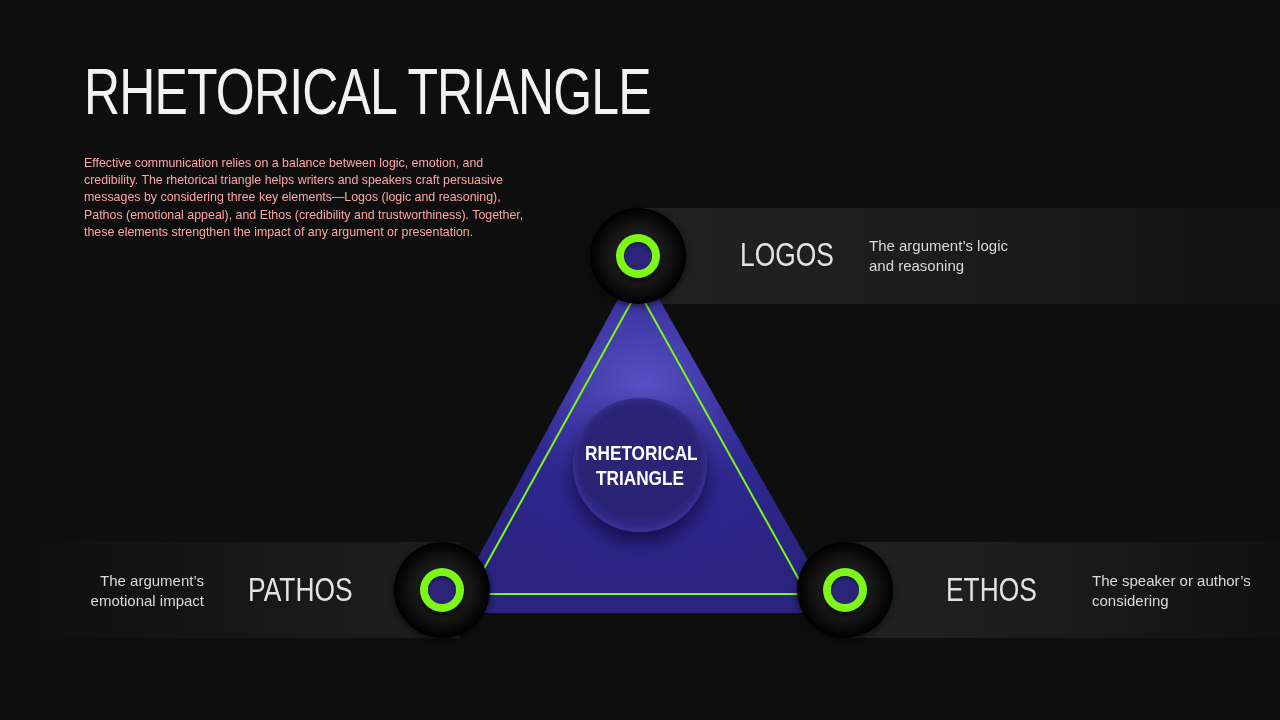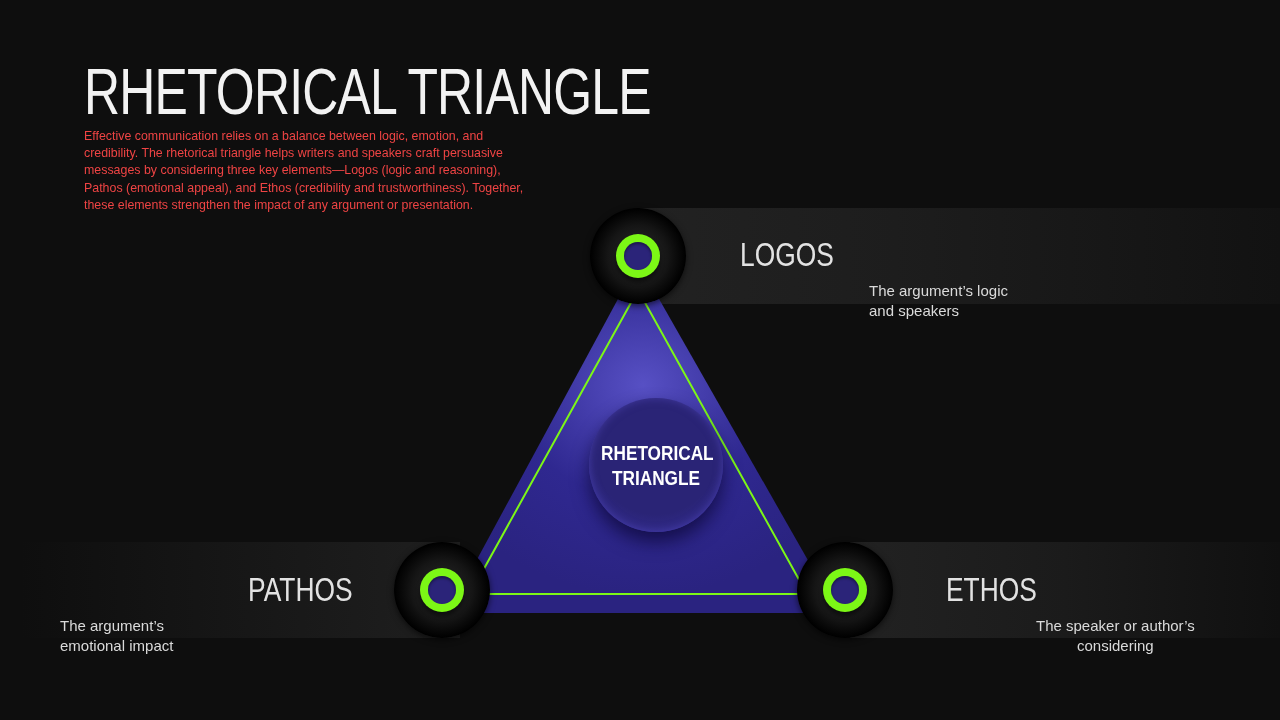--- a/index.html
+++ b/index.html
@@ -1,31 +1,31 @@
 <!DOCTYPE html>
 <html><head>
 <meta charset="utf-8">
 <style>
   html,body{margin:0;padding:0;}
   body{width:1280px;height:720px;background:#0e0e0e;position:relative;overflow:hidden;font-family:"Liberation Sans",sans-serif;color:#eee;}
   .title{position:absolute;left:84px;top:60px;font-family:"Liberation Sans",sans-serif;font-size:64px;letter-spacing:-1px;color:#f2f2f2;transform:scaleX(0.78);transform-origin:left top;white-space:nowrap;line-height:1;}
-  .desc{position:absolute;left:84px;top:128px;width:440px;font-size:12.4px;line-height:17.2px;color:#ef4444;}
+  .desc{position:absolute;left:84px;top:155px;width:440px;font-size:12.4px;line-height:17.2px;color:#fca5a5;}
   .band{position:absolute;height:96px;}
   .band-logos{left:640px;top:208px;width:640px;background:linear-gradient(90deg,#222 0%,#1d1d1d 40%,#121212 100%);}
   .band-pathos{left:20px;top:542px;width:440px;background:linear-gradient(90deg,rgba(18,18,18,0) 0%,#151515 40%,#1f1f1f 100%);}
   .band-ethos{left:850px;top:542px;width:430px;background:linear-gradient(90deg,#222 0%,#1b1b1b 50%,#101010 100%);}
   .label{position:absolute;font-family:"Liberation Sans",sans-serif;font-size:33px;color:#e2e2e2;transform:scaleX(0.8);white-space:nowrap;line-height:1;}
-  .sub{position:absolute;font-size:15px;line-height:20px;color:#dadada;margin-top:45px;}
+  .sub{position:absolute;font-size:15px;line-height:20px;color:#dadada;}
   .tri{position:absolute;left:0;top:0;}
   .node{position:absolute;width:96px;height:96px;border-radius:50%;
     background:radial-gradient(circle at 50% 50%,#2c2c2c 0%,#151515 45%,#000 70%);
     box-shadow:0 2px 6px rgba(0,0,0,.6);}
   .node .ring{position:absolute;left:26px;top:26px;width:44px;height:44px;border-radius:50%;background:#7cf716;box-shadow:0 4px 4px rgba(0,0,0,.5);}
   .node .core{position:absolute;left:8px;top:8px;width:28px;height:28px;border-radius:50%;background:#2b2479;box-shadow:inset 0 2px 3px rgba(0,0,0,.4);}
-  .center{position:absolute;left:589px;top:398px;width:134px;height:134px;border-radius:50%;
+  .center{position:absolute;left:573px;top:398px;width:134px;height:134px;border-radius:50%;
     background:radial-gradient(circle at 50% 40%,#2a2476 0%,#2a2476 60%,#3a33a0 100%);
     box-shadow:0 10px 18px rgba(10,6,50,.7), inset 0 0 8px rgba(90,80,200,.5);}
   .center-text{position:absolute;left:0;top:42px;width:134px;text-align:center;font-size:21px;line-height:25px;color:#fff;font-weight:bold;transform:scaleX(0.82);}
 </style>
 </head>
 <body>
 
 <div class="title">RHETORICAL TRIANGLE</div>
 <div class="desc">Effective communication relies on a balance between logic, emotion, and credibility. The rhetorical triangle helps writers and speakers craft persuasive messages by considering three key elements—Logos (logic and reasoning), Pathos (emotional appeal), and Ethos (credibility and trustworthiness). Together, these elements strengthen the impact of any argument or presentation.</div>
 
@@ -53,36 +53,36 @@
 </div>
 
 <div class="node" style="left:590px;top:208px;">
     <div class="ring">
       <div class="core"></div>
     </div>
   </div>
 <div class="label" style="left:740px;top:238px;transform-origin:left top;">LOGOS</div>
 <div class="sub" style="left:869px;top:236px;">
   <div>The argument’s logic</div>
-  <div>and speakers</div>
+  <div>and reasoning</div>
 </div>
 
 <div class="node" style="left:394px;top:542px;">
     <div class="ring">
       <div class="core"></div>
     </div>
   </div>
 <div class="label" style="left:248px;top:573px;transform-origin:left top;">PATHOS</div>
-<div class="sub" style="left:60px;top:571px;width:152px;">
+<div class="sub" style="left:52px;top:571px;width:152px;text-align:right;">
   <div>The argument’s</div>
   <div>emotional impact</div>
 </div>
 
 <div class="node" style="left:797px;top:542px;">
     <div class="ring">
       <div class="core"></div>
     </div>
   </div>
 <div class="label" style="left:946px;top:573px;transform-origin:left top;">ETHOS</div>
-<div class="sub" style="left:1036px;top:571px;text-align:center;">
+<div class="sub" style="left:1092px;top:571px;">
   <div>The speaker or author’s</div>
   <div>considering</div>
 </div>
 
 </body></html>

